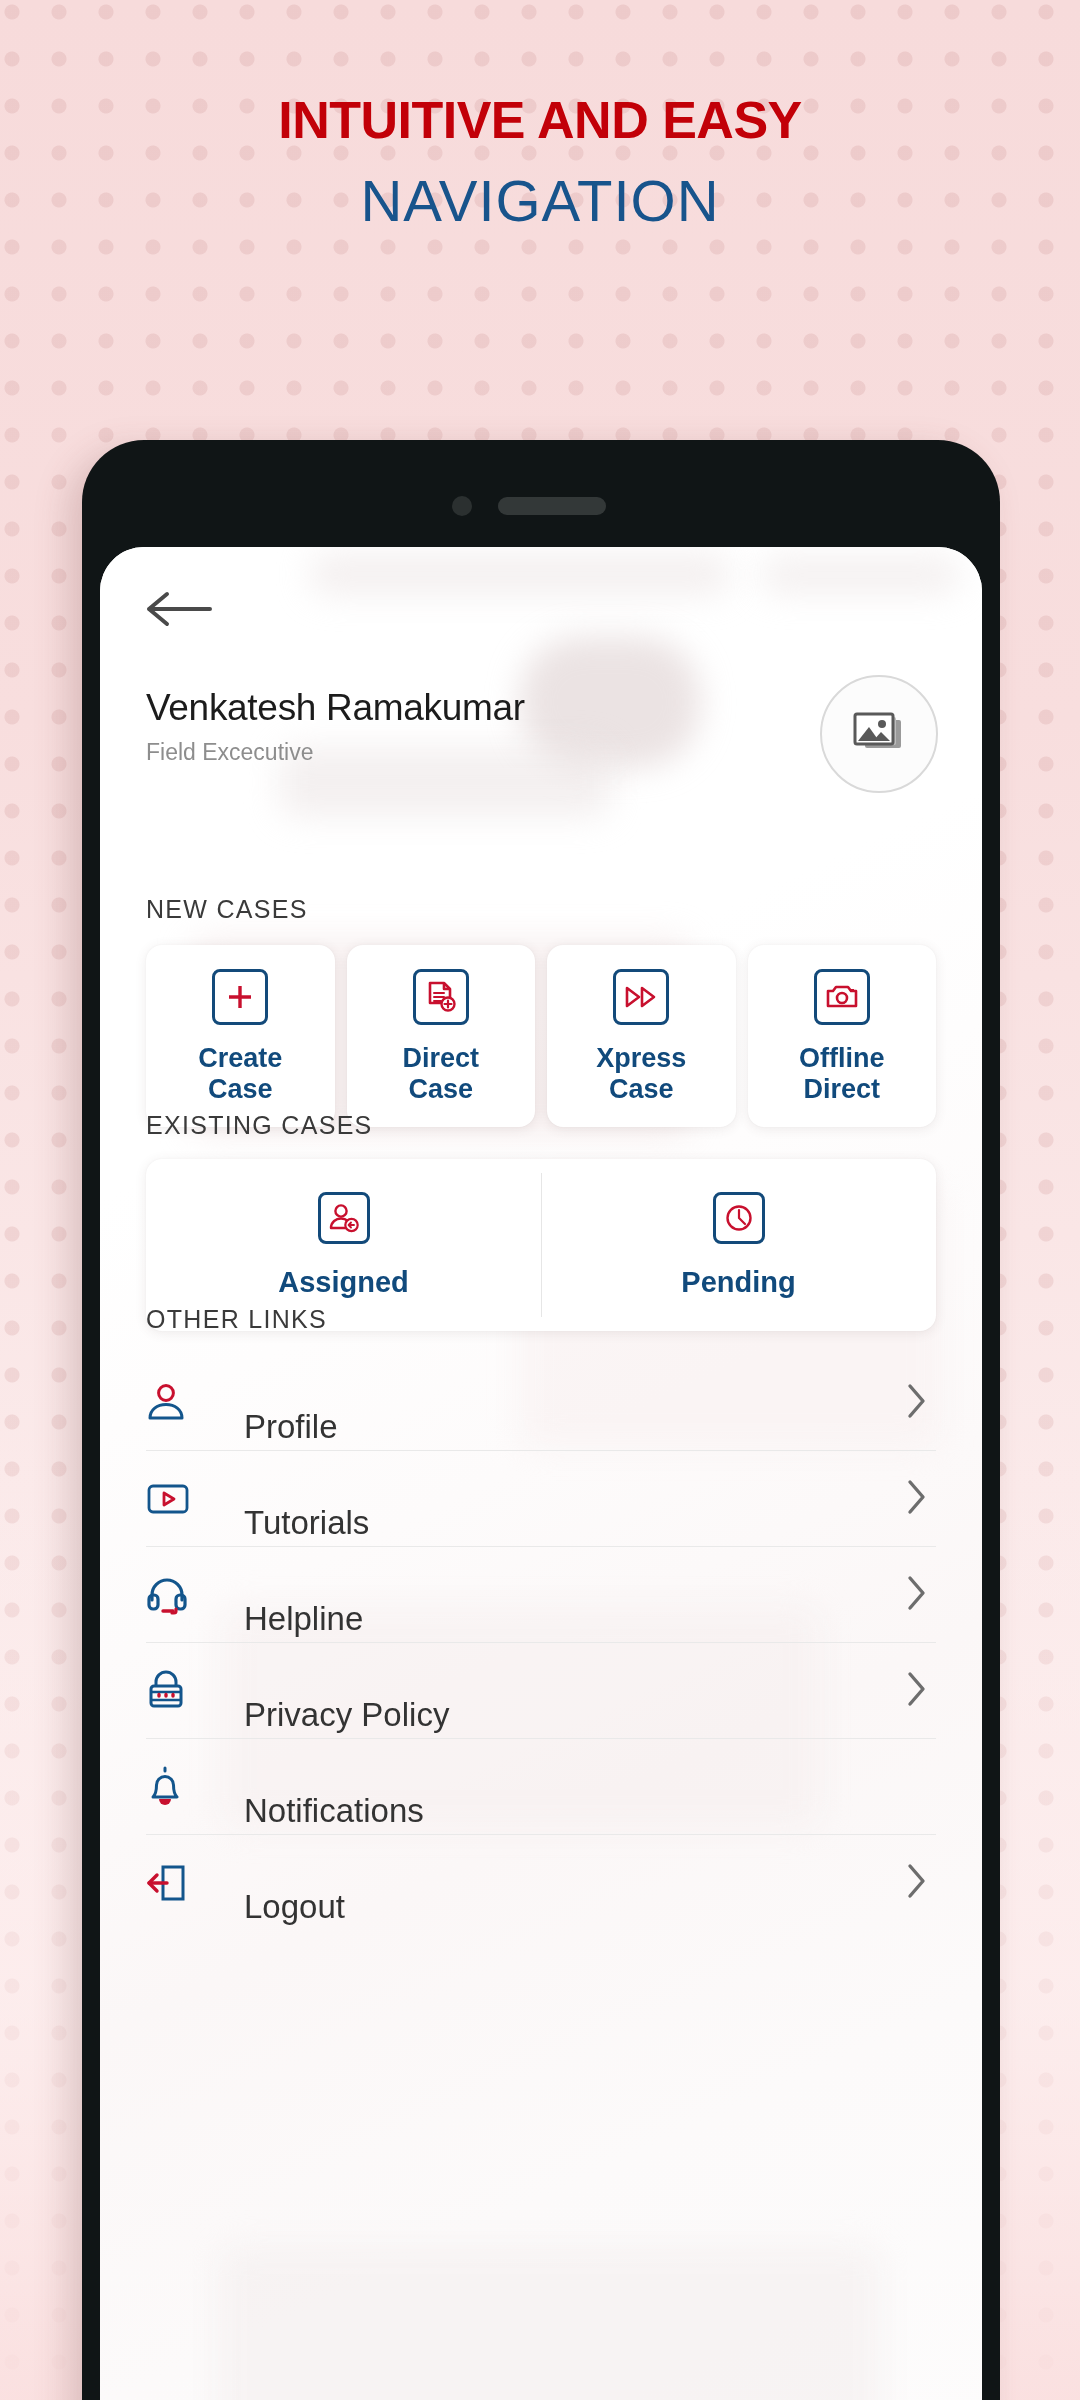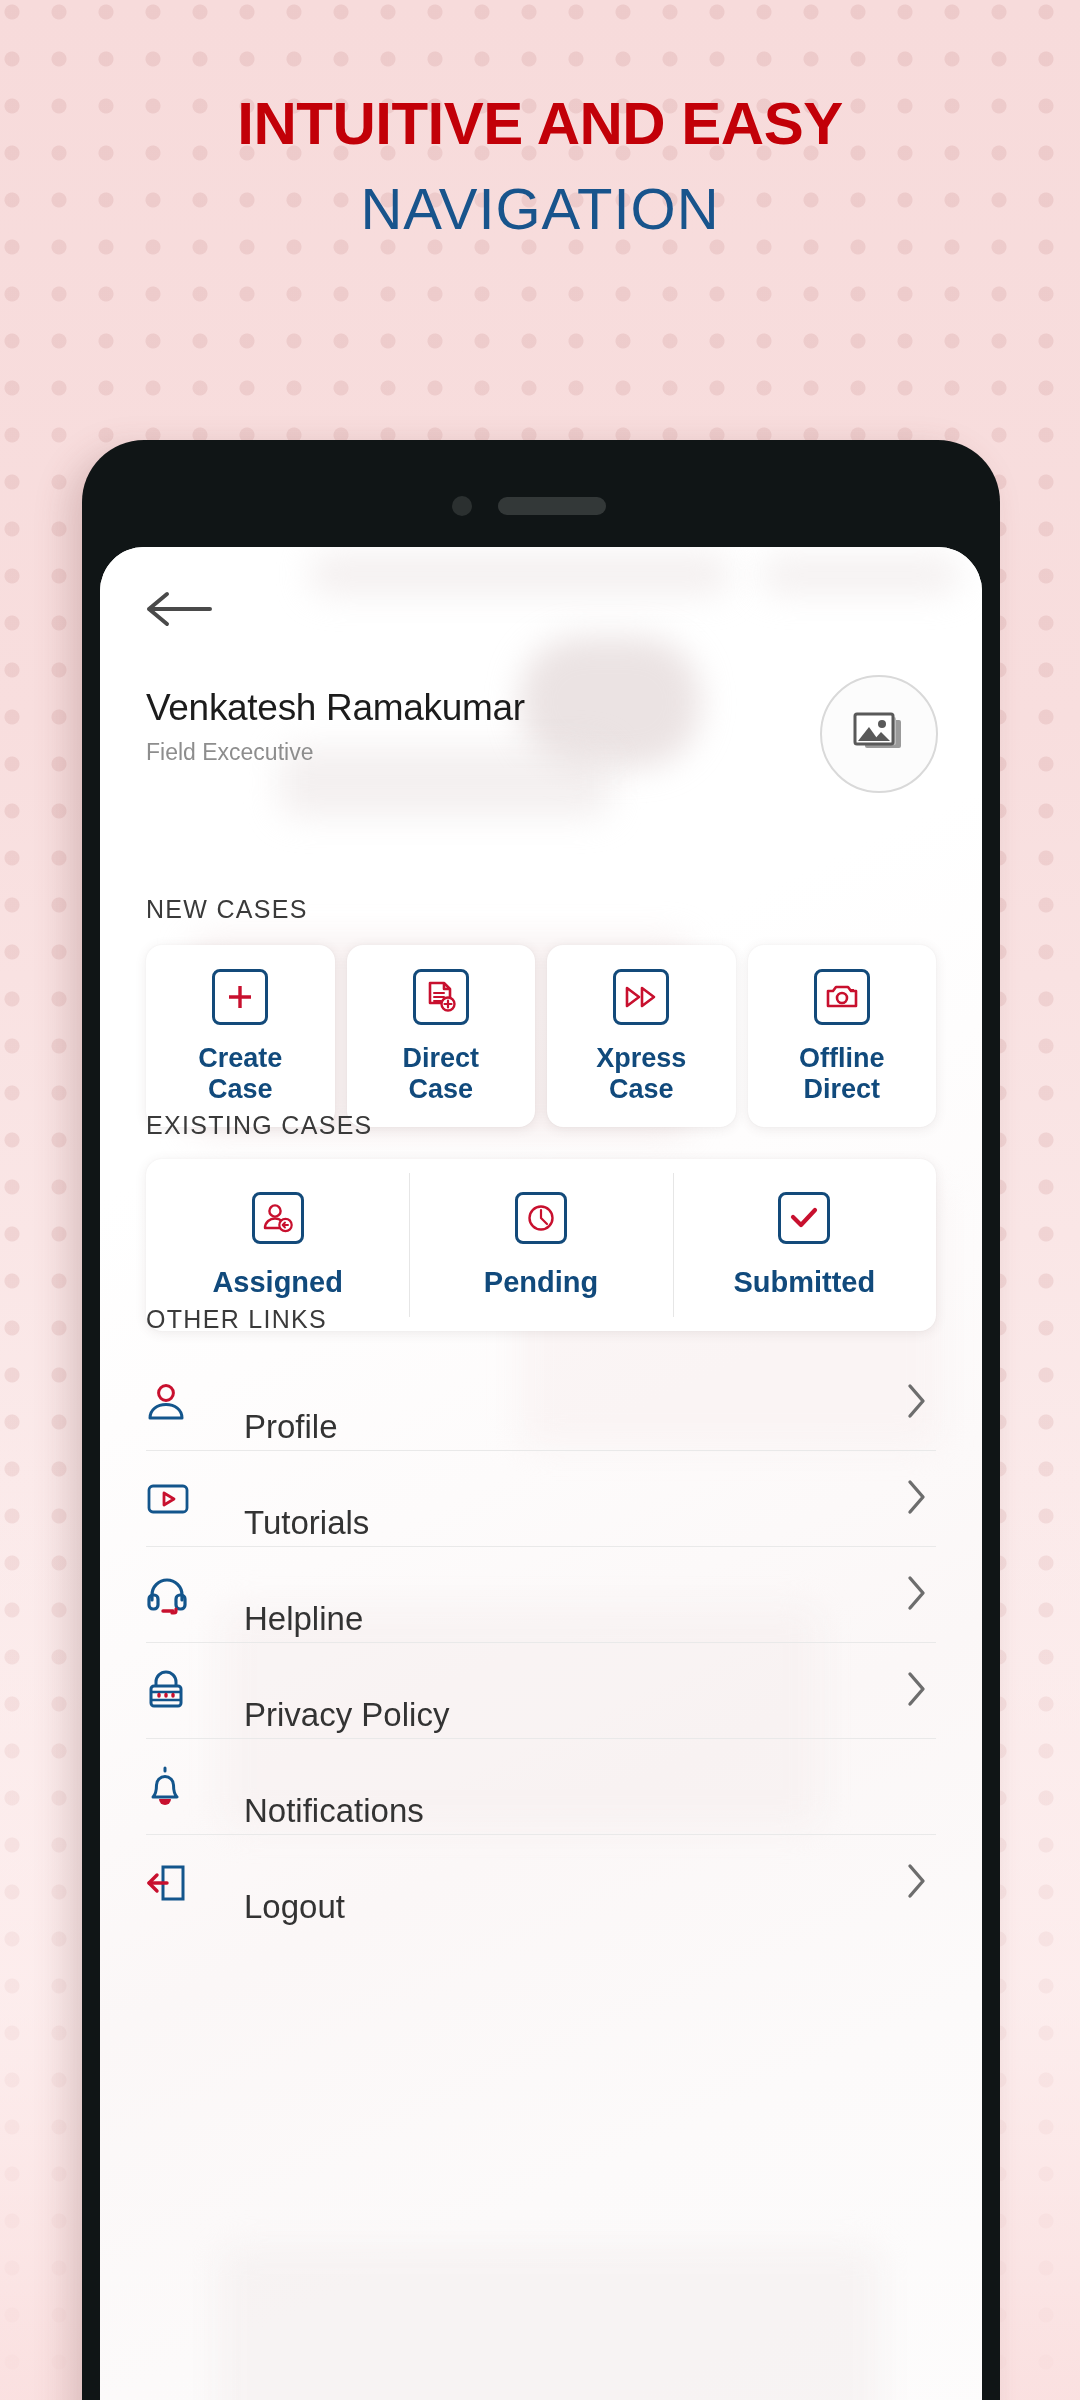--- a/index.html
+++ b/index.html
@@ -34,21 +34,21 @@
   
   .headline {
     position: absolute;
     top: 94px;
     left: 0;
     width: 1080px;
     text-align: center;
     z-index: 5;
   }
   .headline-main {
-    font-size: 60px;
+    font-size: 52px;
     font-weight: bold;
     color: #c20008;
     letter-spacing: -0.5px;
     line-height: 1.0;
     white-space: nowrap;
   }
   .headline-sub {
     margin-top: 26px;
     font-size: 58px;
     font-weight: normal;
@@ -425,28 +425,20 @@
         <div class="ex-cell">
           <div class="ex-icon-box">
             <svg width="30" height="30" viewBox="0 0 30 30">
               <circle cx="15" cy="15" r="11.5" fill="none" stroke="#c8102e" stroke-width="2.4"></circle>
               <path d="M15 7 L15 15 L21 21" fill="none" stroke="#c8102e" stroke-width="2.2" stroke-linecap="round" stroke-linejoin="round"></path>
             </svg>
           </div>
           <div class="ex-label">Pending</div>
         </div>
 
-        <div class="ex-cell">
-          <div class="ex-icon-box">
-            <svg width="32" height="26" viewBox="0 0 32 26">
-              <path d="M5 12 L13 20 L27 5" fill="none" stroke="#c8102e" stroke-width="4.2" stroke-linecap="round" stroke-linejoin="round"></path>
-            </svg>
-          </div>
-          <div class="ex-label">Submitted</div>
-        </div>
 
       </div>
 
       <div class="sec-title sec-other">OTHER LINKS</div>
 
       <div class="links">
 
         <div class="link-row">
           <span class="link-icon">
             <svg width="40" height="42" viewBox="0 0 40 42">

